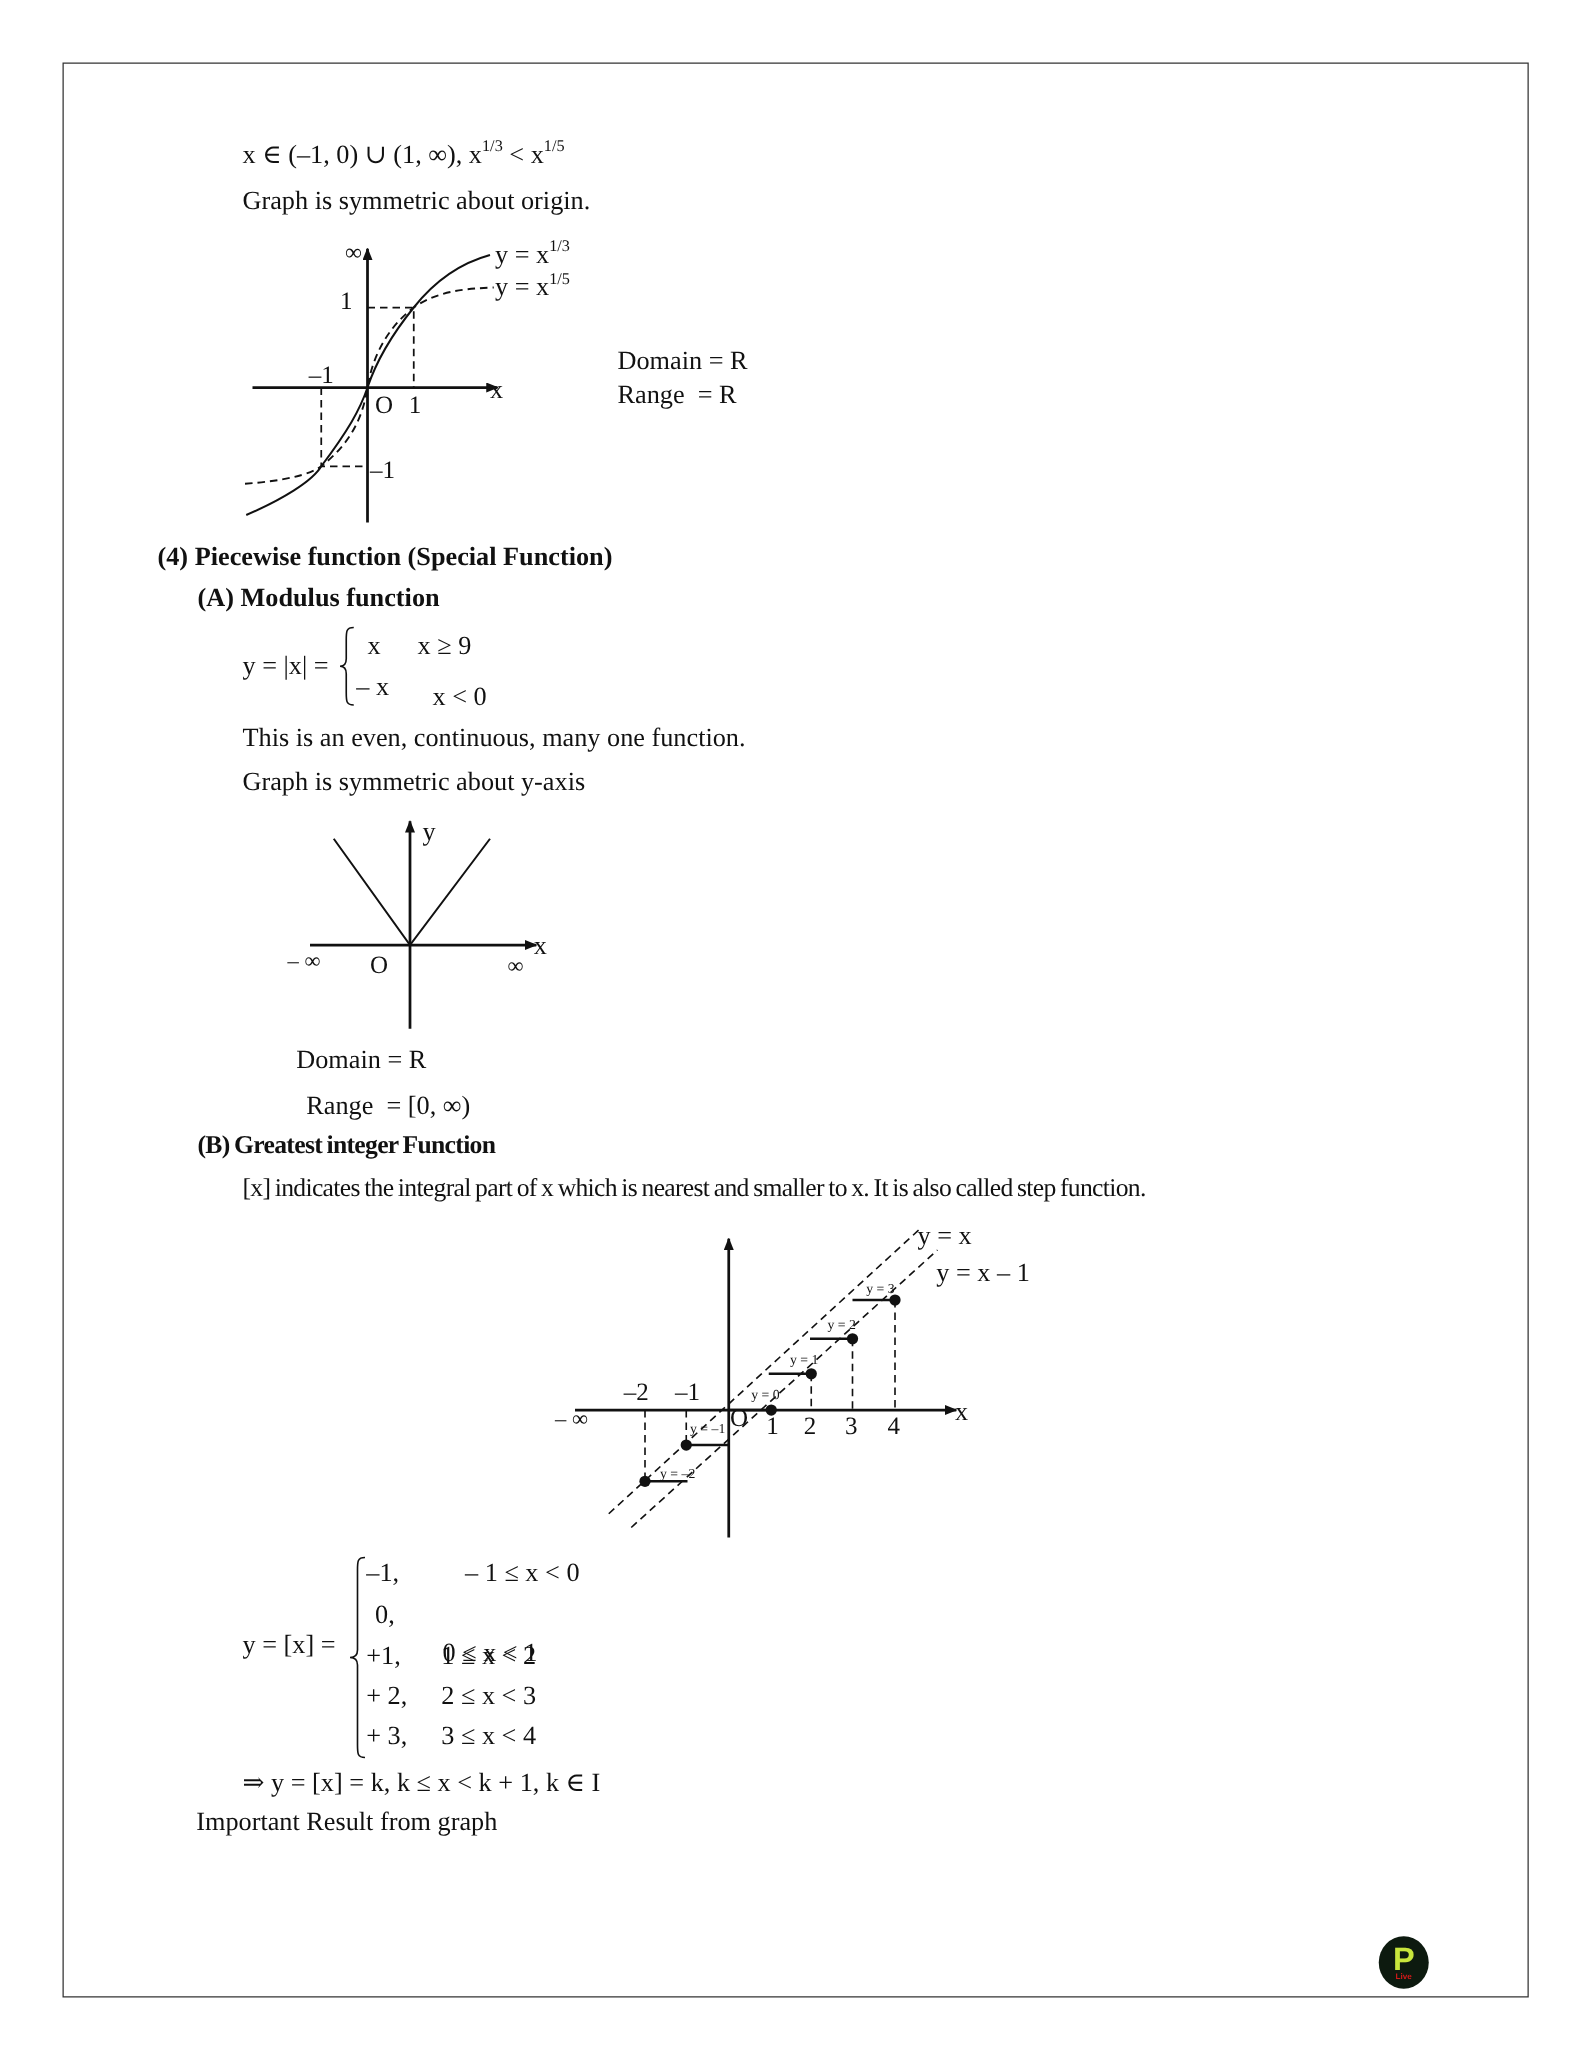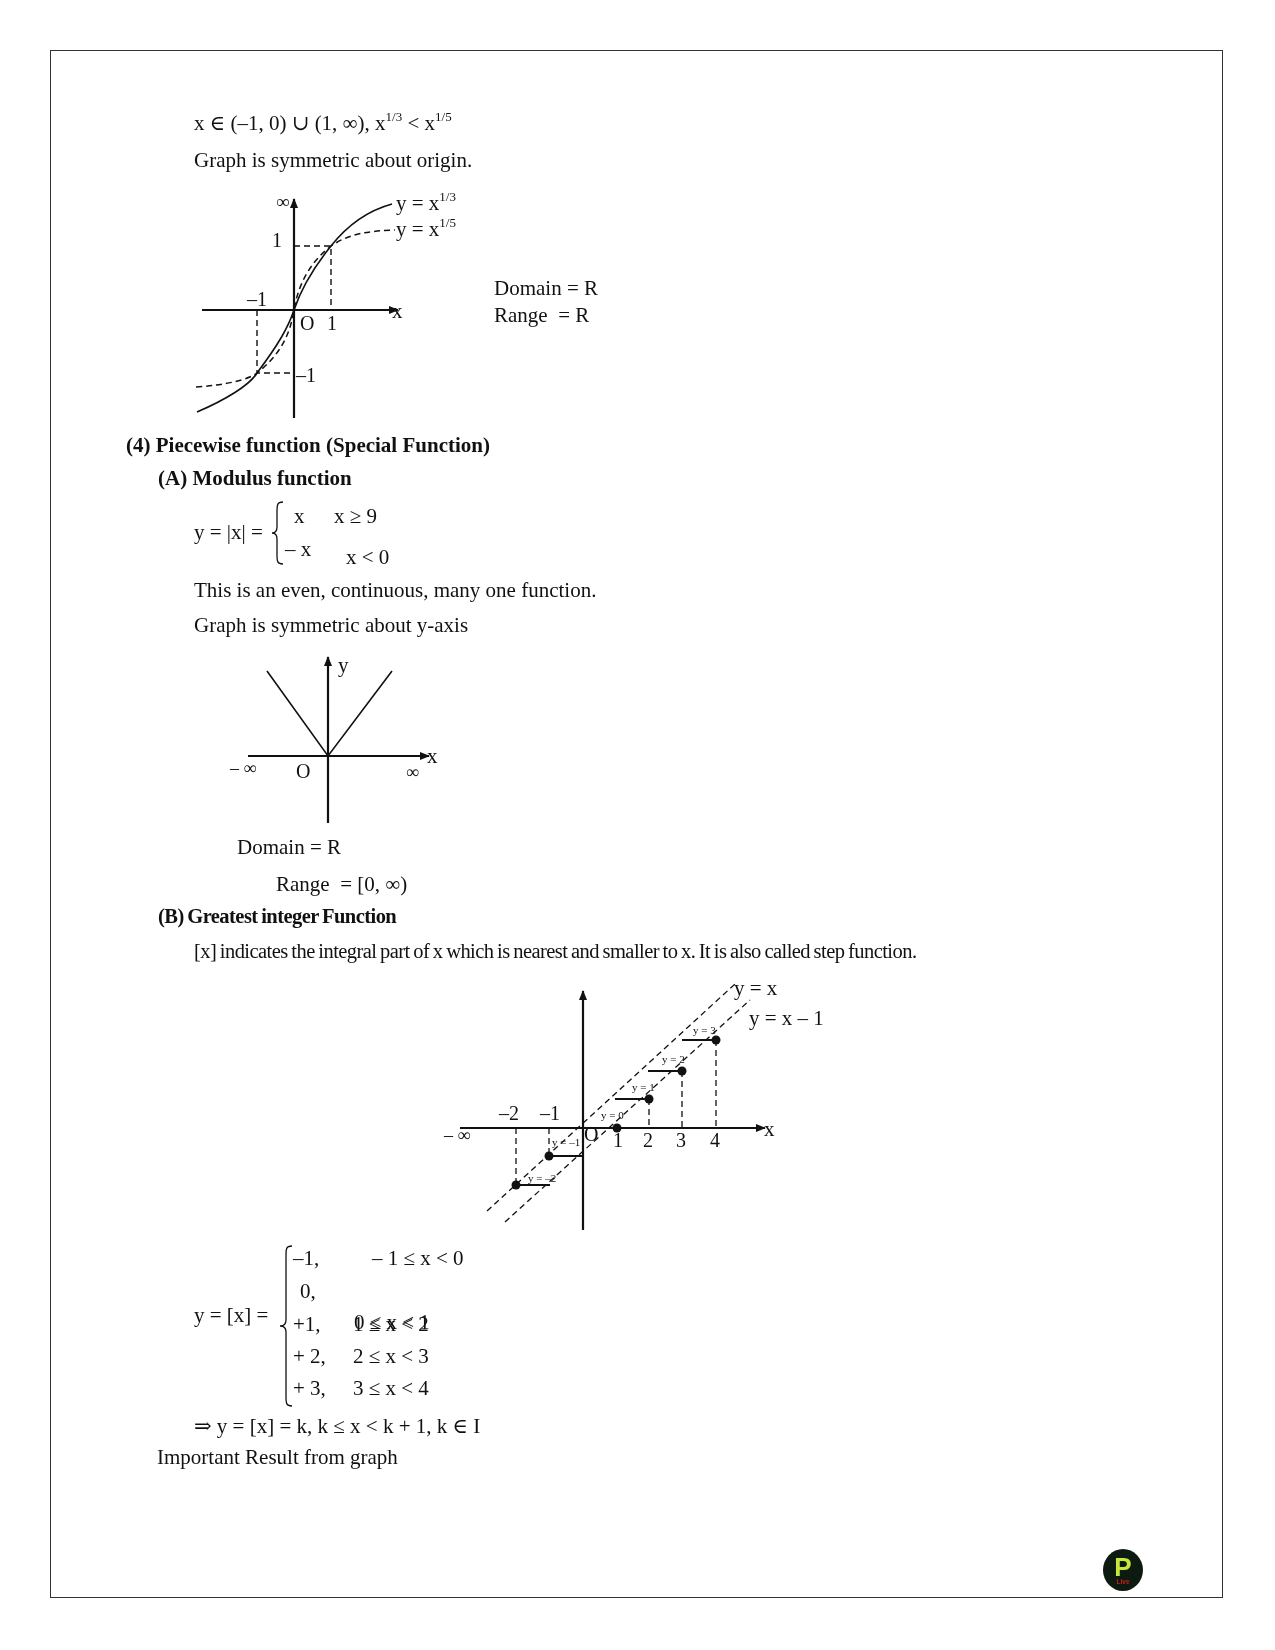--- a/index.html
+++ b/index.html
@@ -86,21 +86,21 @@
   <line x1="328" y1="823" x2="328" y2="657" stroke="#111" stroke-width="2.2" marker-end="url(#arr2)"></line>
   <path d="M267,671 L328,756 L392,671" fill="none" stroke="#111" stroke-width="1.6"></path>
   <text x="338" y="672" font-size="21">y</text>
   <text x="427" y="763" font-size="21">x</text>
   <text x="296" y="778" font-size="20">O</text>
   <text x="230" y="774" font-size="18">– ∞</text>
   <text x="406" y="778" font-size="18">∞</text>
 </svg>
 
 <div class="t" style="left:237px; top:837px;">Domain = R</div>
-<div class="t" style="left:245px; top:874px; white-space:pre;margin-left:31px;">Range  = [0, ∞)</div>
+<div class="t" style="left:245px; top:874px; white-space:pre;">Range  = [0, ∞)</div>
 
 <div class="t b cond" style="left:158px; top:906px;">(B) Greatest integer Function</div>
 <div class="t cond" style="left:194px; top:941px;">[x] indicates the integral part of x which is nearest and smaller to x. It is also called step function.</div>
 
 <svg style="left:0; top:0;" width="900" height="1240" viewBox="0 0 900 1240">
   <defs>
     <marker id="arr3" markerWidth="10" markerHeight="8" refX="9" refY="4" orient="auto" markerUnits="userSpaceOnUse">
       <path d="M0,0 L10,4 L0,8 Z" fill="#111"></path>
     </marker>
   </defs>

